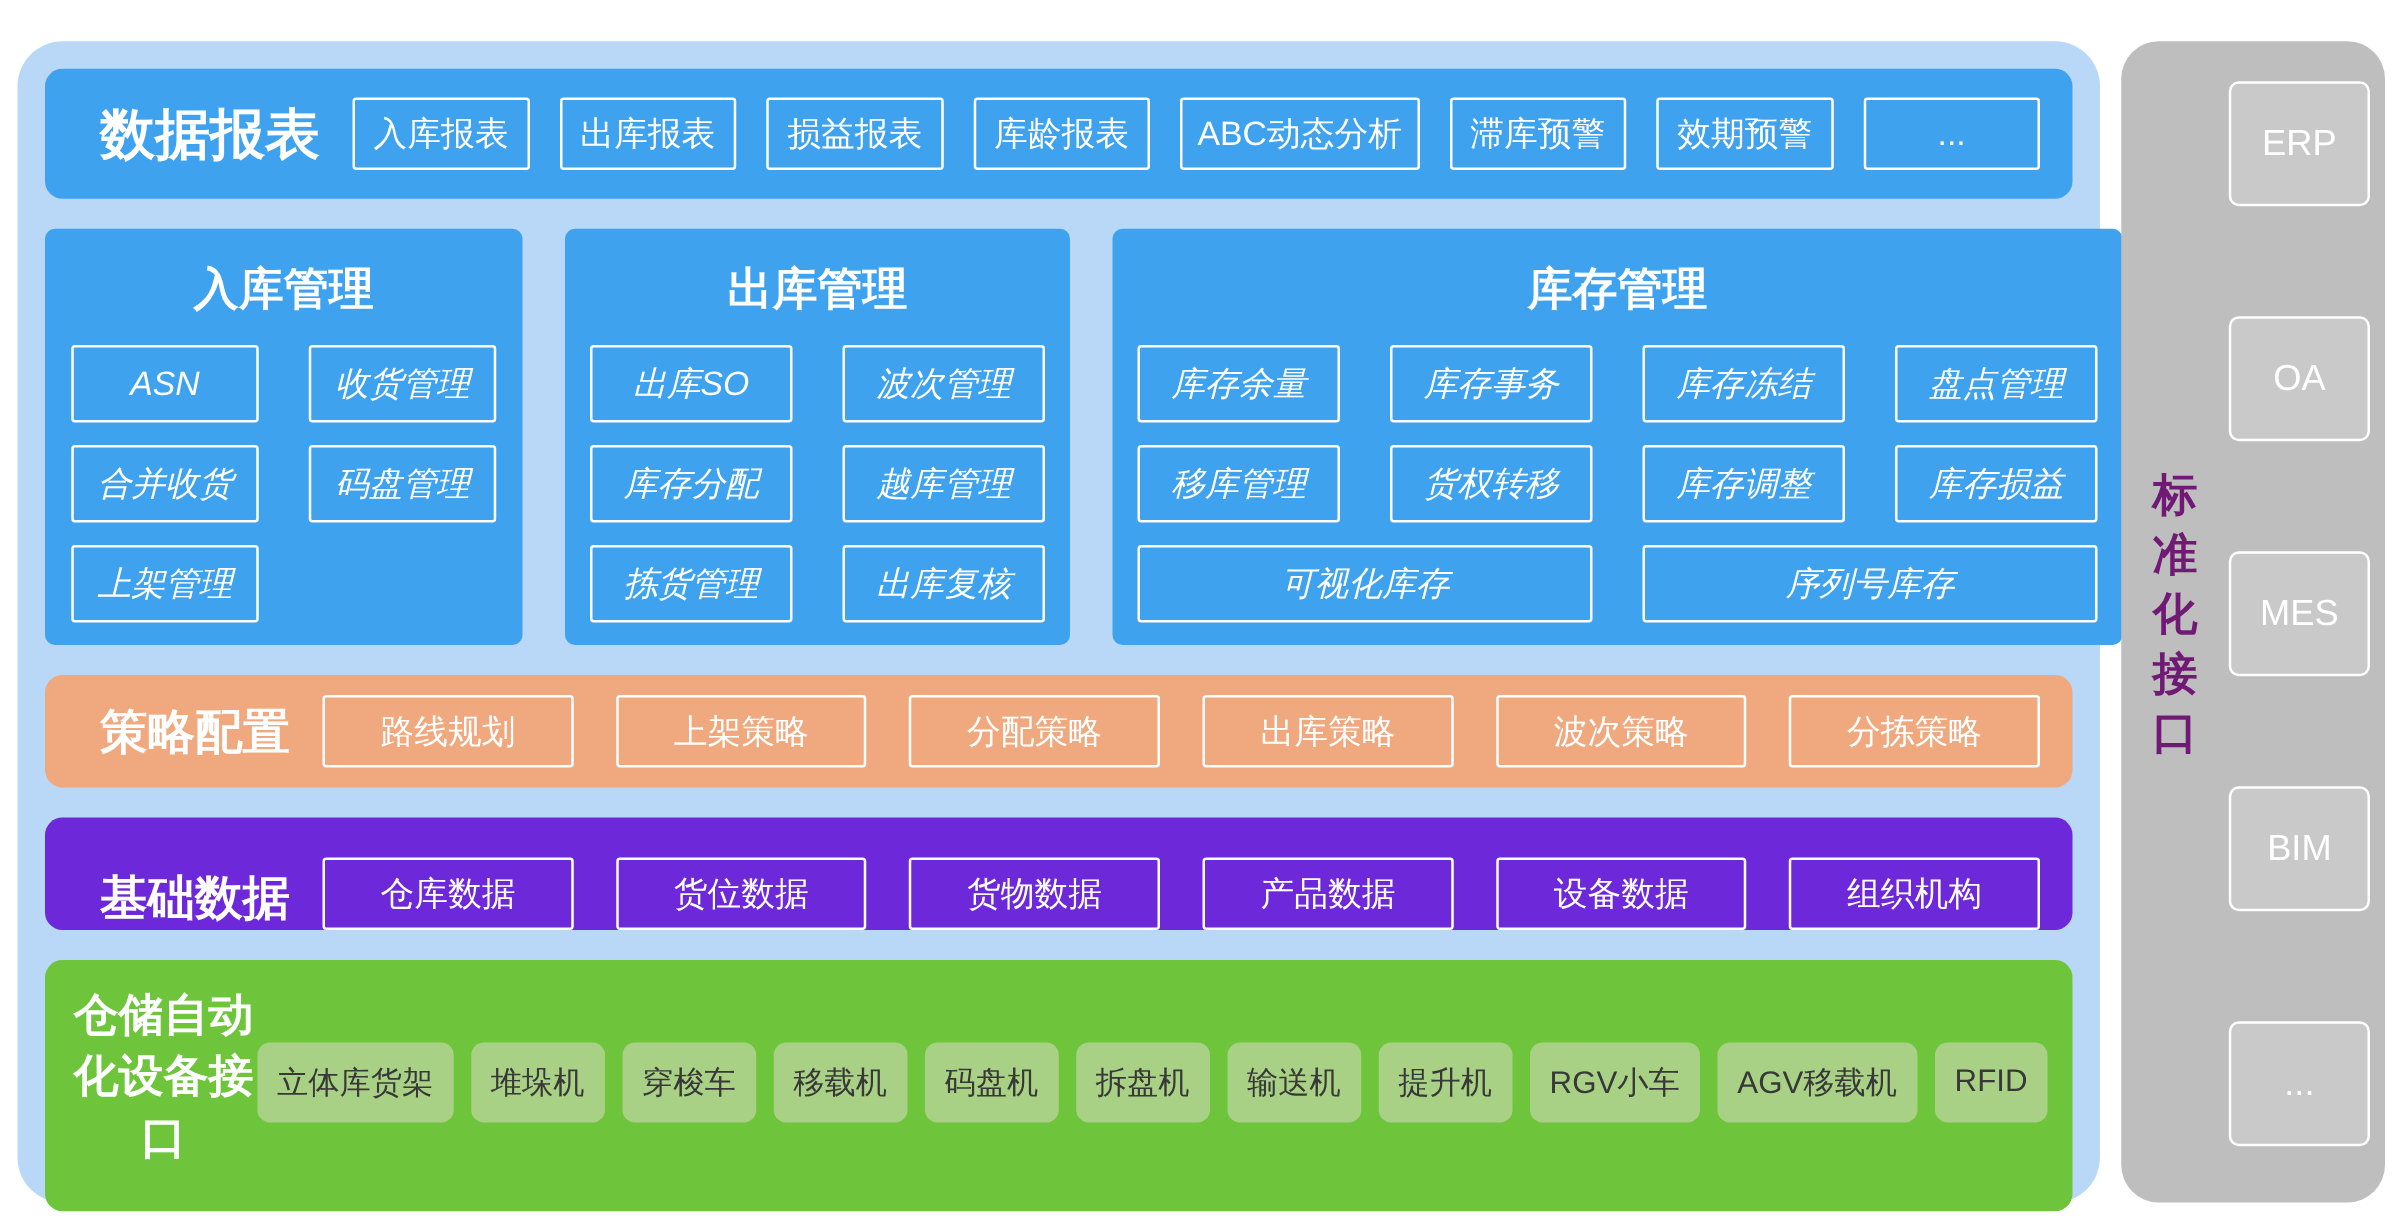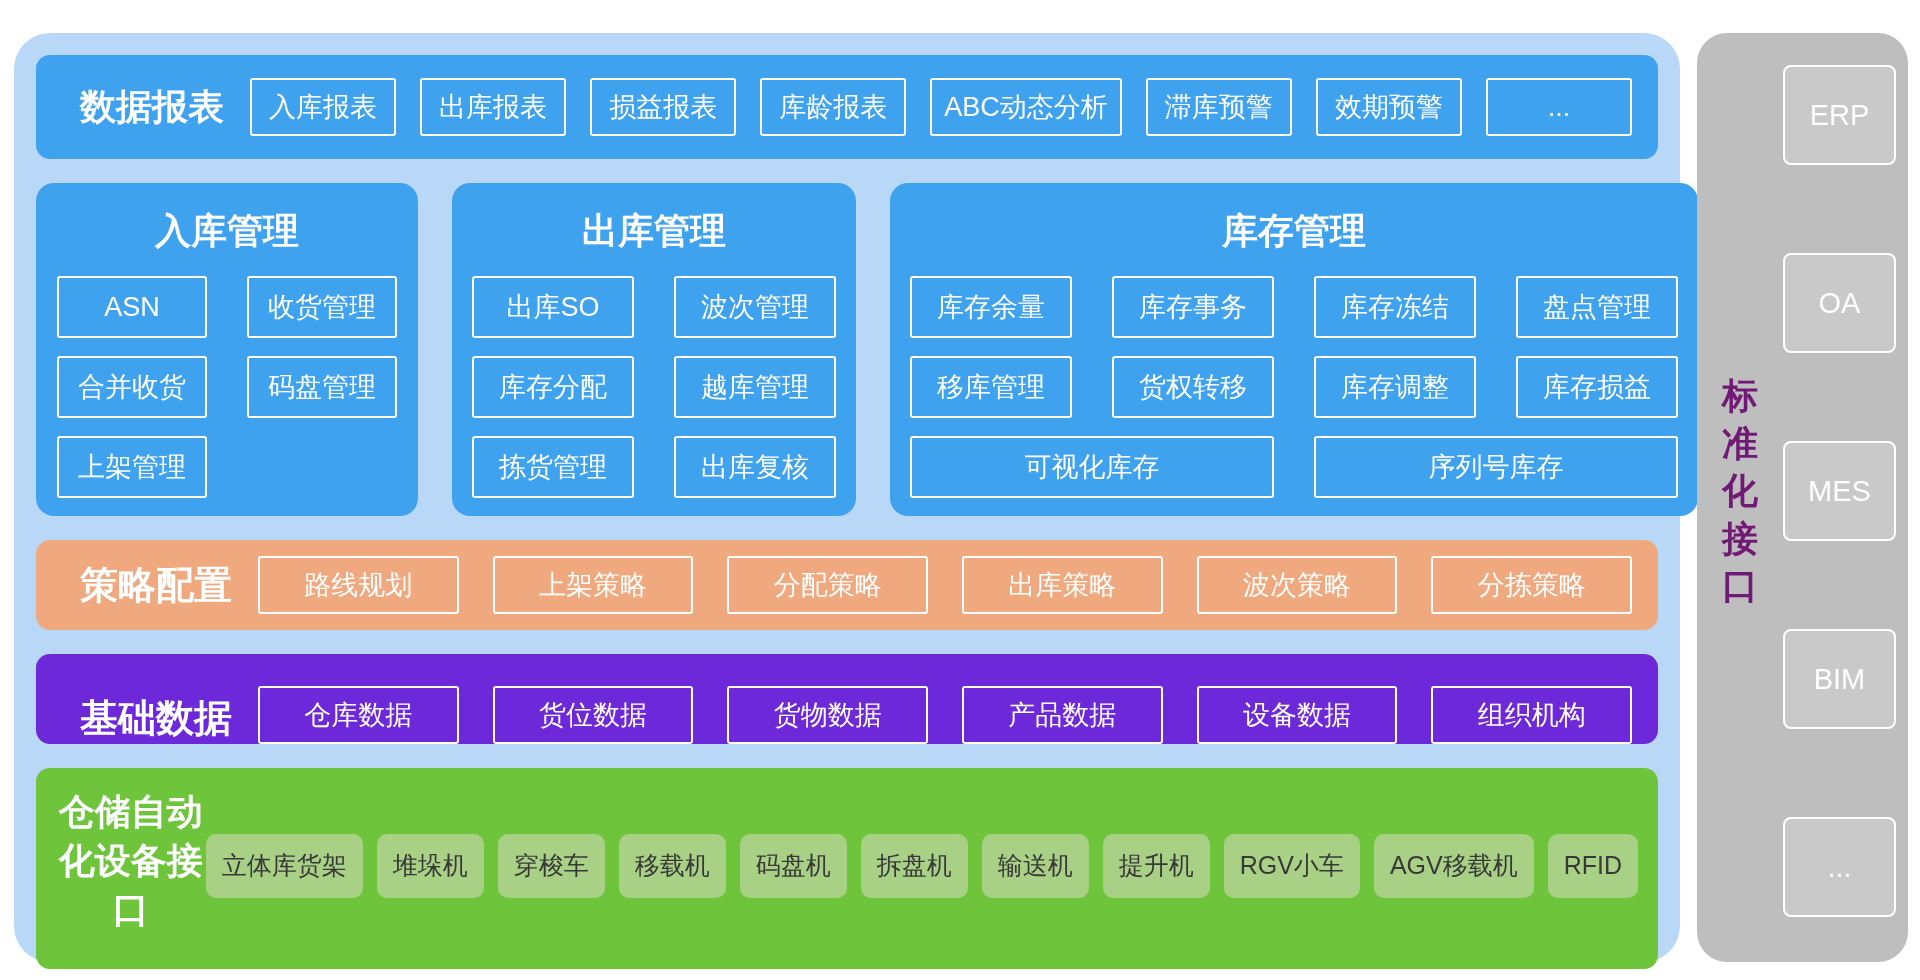--- a/index.html
+++ b/index.html
@@ -36,21 +36,21 @@
   .bar-report   { background: #3fa2ef; height: 104px; }
   .bar-strategy { background: #f0a97e; height: 90px; }
   .bar-base     { background: #6d28d9; height: 90px; align-items: flex-end; }
   .bar-label {
     color: #ffffff;
     font-weight: bold;
     font-size: 38px;
     white-space: nowrap;
     flex: 0 0 auto;
   }
-  .bar-report .bar-label { font-size: 36px; }
+  .bar-report .bar-label { font-size: 44px; }
   .box-row {
     flex: 1;
     display: flex;
     gap: 24px;
     align-items: center;
   }
   .bar-strategy .box-row, .bar-base .box-row { gap: 34px; }
   .wbox {
     flex: 1 1 0;
     min-width: max-content;
@@ -67,36 +67,36 @@
   }
 
   
   .panels-row {
     flex: 1 1 auto;
     display: flex;
     gap: 34px;
   }
   .panel {
     background: #3fa2ef;
-    border-radius: 18px;
+    border-radius: 8px;
     padding: 14px 20px 18px;
     display: flex;
     flex-direction: column;
     align-items: center;
   }
   .panel-inbound  { flex: 0 0 382px; }
   .panel-outbound { flex: 0 0 402px; }
   .panel-inventory{ flex: 1 1 auto; }
   .panel-title {
     color: #ffffff;
     font-weight: bold;
     font-size: 36px;
     margin: 10px 0 20px;
   }
-  .panel-grid { display: grid; gap: 18px 40px; }
+  .panel-grid { display: grid; gap: 18px 40px; font-style: italic; }
   .grid-2a { grid-template-columns: repeat(2, 150px); }
   .grid-2b { grid-template-columns: repeat(2, 162px); }
   .grid-4  { grid-template-columns: repeat(4, 162px); }
   .pbox {
     height: 62px;
     border: 2px solid #ffffff;
     border-radius: 3px;
     color: #ffffff;
     font-size: 27px;
     display: flex;

